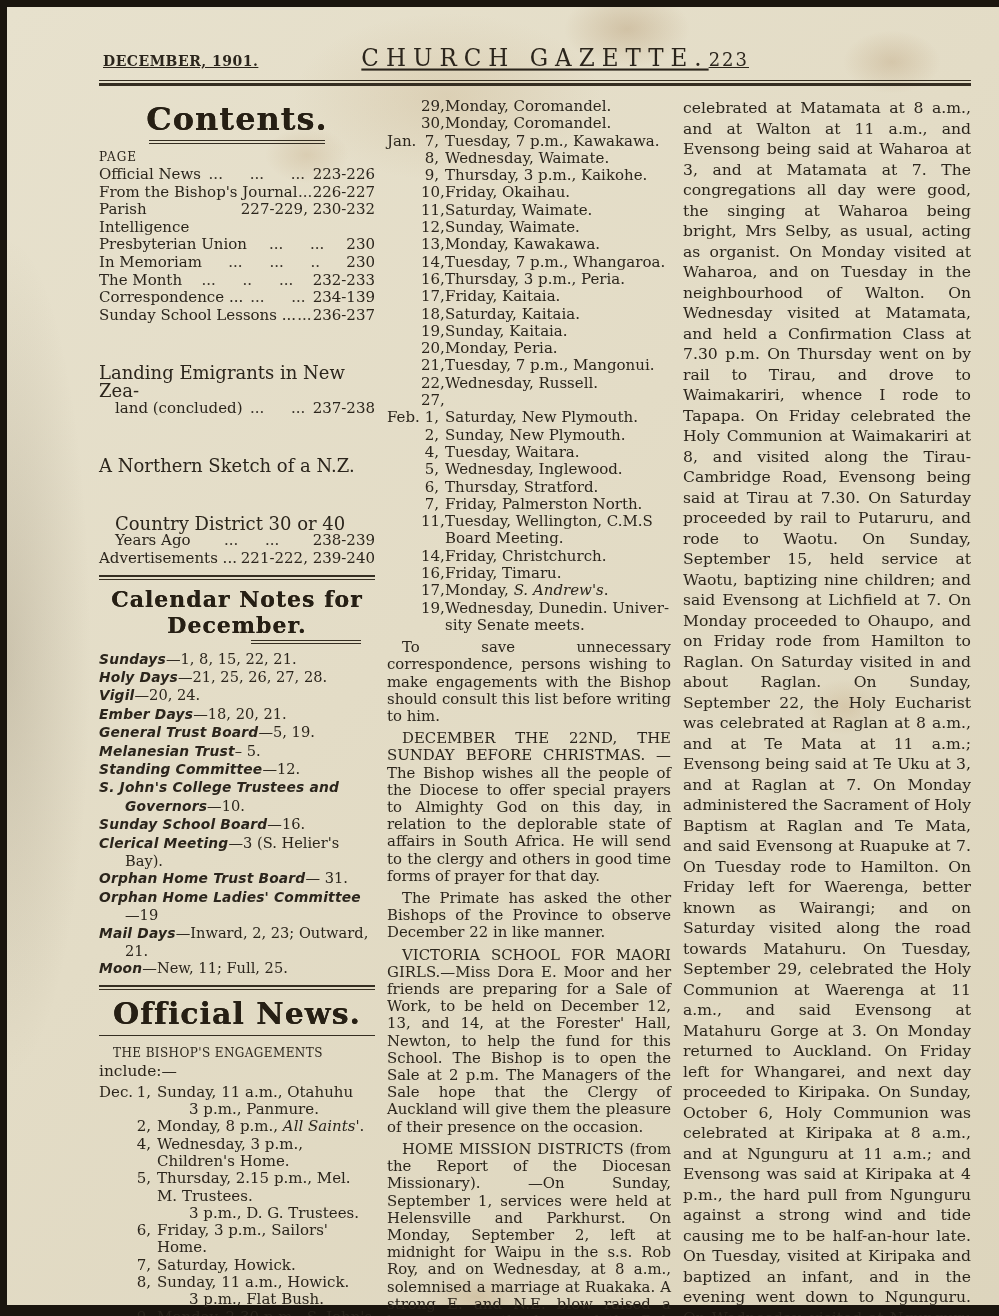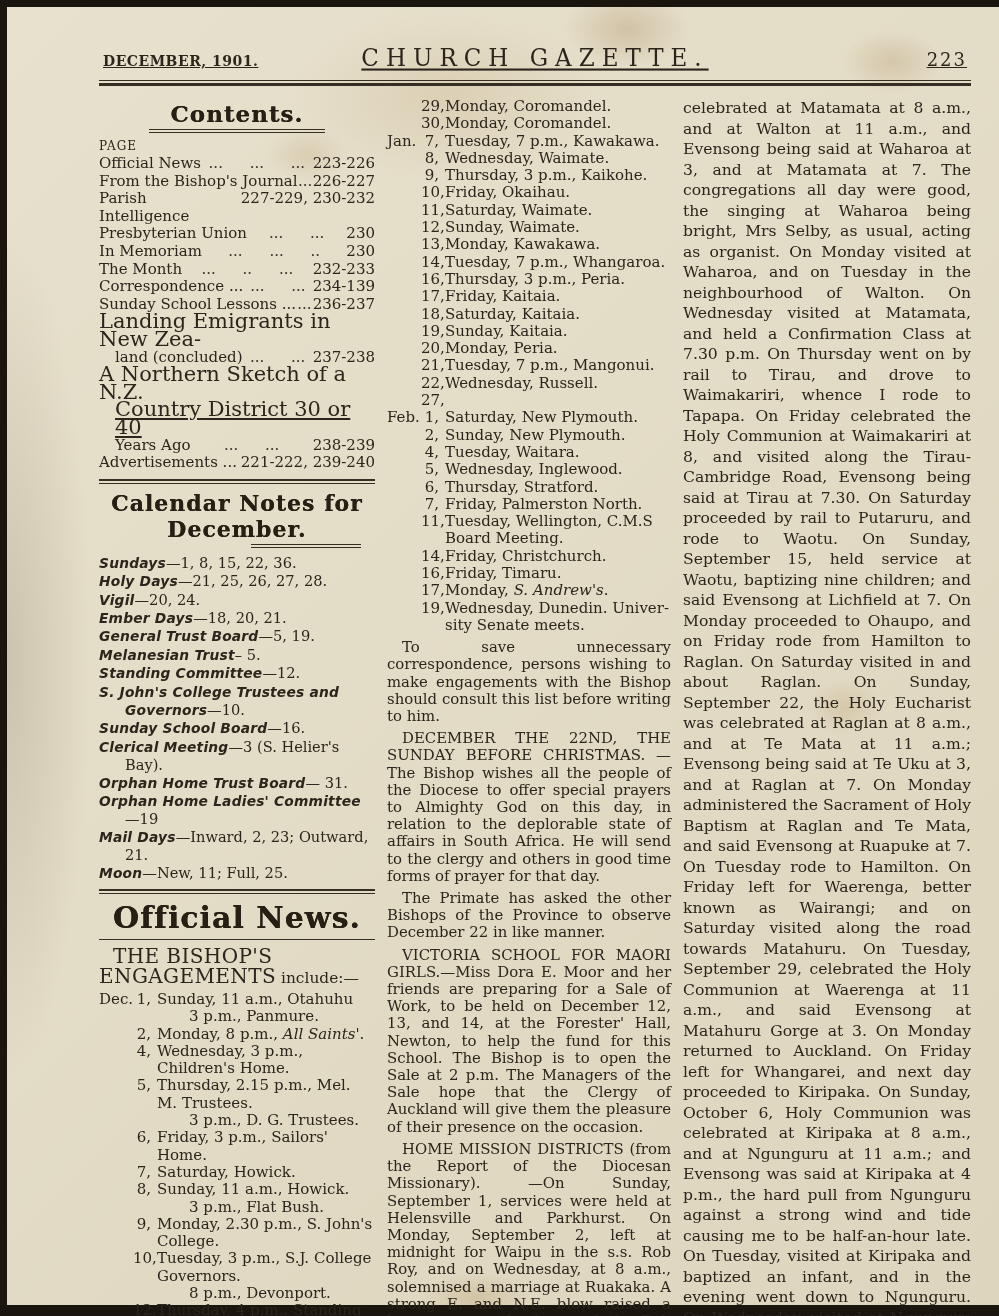--- a/index.html
+++ b/index.html
@@ -21,55 +21,55 @@
       radial-gradient(ellipse 80px 35px at 470px 1290px, rgba(160,120,65,.22), rgba(160,120,65,0) 70%),
       radial-gradient(ellipse 120px 600px at 0px 650px, rgba(90,75,50,.18), rgba(90,75,50,0) 70%),
       linear-gradient(135deg,#e7e1cd 0%, #e3dcc6 45%, #ddd5bd 100%);
   }
   #content { position:absolute; left:92px; top:38px; width:872px; }
 
   
   .hdr { display:grid; grid-template-columns:1fr auto 1fr; align-items:baseline; padding:0 4px;text-decoration:underline; }
   .hdr-date { font-size:14px; font-weight:bold; letter-spacing:.5px; }
   .hdr-title { font-size:23px; letter-spacing:7px; font-weight:500; transform:scaleY(1.05); }
-  .hdr-page { text-align:right; font-size:18px; letter-spacing:2px; }
+  .hdr-page { font-size:18px; letter-spacing:2px; }
   .rule-head { margin-top:9px; height:6px; border-top:1.5px solid #352e22; border-bottom:3px solid #352e22; }
 
   
   .cols { display:flex; margin-top:12px; align-items:flex-start; }
   .col1 { width:276px; }
   .col2 { width:284px; margin-left:12px; }
   .col3 { width:288px; margin-left:12px; }
 
   .rule-sec { height:5px; border-top:2.5px solid #352e22; border-bottom:1px solid #352e22; margin:7px 0 6px 0; }
 
   .fancy-head { text-align:center; font-weight:bold; letter-spacing:1px; color:#261f14;
                 text-shadow:0 0 .6px #261f14; }
-  .head-contents { font-size:23px; margin-top:2px; }
+  .head-contents { font-size:32px; margin-top:2px; }
   .head-calendar { font-size:22px; margin-top:3px; }
   .head-official { font-size:30px; margin-top:4px; }
   .head-ul { width:64%; margin:2px auto 6px auto; border-bottom:4px double #352e22; }
   .head-ul-thin { width:100%; margin:4px auto 7px auto; border-bottom:1.3px solid #352e22; }
 
   
   .page-label { text-align:left; font-size:12px; letter-spacing:1px; padding-right:4px; margin-bottom:2px; }
-  .c-line { font-size:21px; line-height:17.6px; }
-  .c-line.ind { padding-left:16px;text-decoration:underline; }
+  .c-line { font-size:18px; line-height:17.6px;margin-top:40px; }
+  .c-line.ind { padding-left:16px; }
   .c-row { display:flex; font-size:15px; line-height:17.6px; }
   .c-row.ind .c-label { padding-left:16px; }
   .c-dots { flex:1; text-align:center; overflow:hidden; white-space:nowrap; word-spacing:22px; color:#3a332a; }
   .c-pages { text-align:right; white-space:nowrap; }
 
   
   .cal-row { font-size:14.6px; line-height:17.4px; padding-left:26px; text-indent:-26px; }
   .cal-term { font-family:"DejaVu Sans","Liberation Sans",sans-serif; font-style:italic; font-weight:bold; font-size:13.8px; letter-spacing:.2px; }
 
   
   .intro { font-size:15.4px; line-height:18px; text-indent:14px; margin-bottom:4px; }
-  .intro .lead { font-size:20px; letter-spacing:.4px; }
+  .intro .lead { font-size:12px; letter-spacing:.4px; }
   .eng-row { display:flex; font-size:15px; line-height:17.3px; }
   .eng-m { width:34px; flex:none; }
   .eng-d { width:24px; flex:none; text-align:right; padding-right:6px; }
   .eng-t { flex:1; }
   .eng-t.cont { padding-left:32px; }
   .eng-t i { font-style:italic; }
 
   
   .par { font-size:14.9px; line-height:17.2px; text-align:justify; text-indent:15px; margin-top:5px; }
   .journal { font-size:15.6px; line-height:20.5px; text-align:justify; }
@@ -152,21 +152,21 @@
               <span class="c-dots"></span>
               <span class="c-pages">221-222, 239-240</span>
             </div>
           </div>
 
         <div class="rule-sec"></div>
 
         <div class="fancy-head head-calendar">Calendar Notes for December.</div>
         <div class="head-ul" style="width:40%; margin-left:auto; margin-right:14px;"></div>
         <div id="calendar-list">
-            <div class="cal-row"><span class="cal-term">Sundays</span><span class="cal-rest">—1, 8, 15, 22, 36.</span></div>
+            <div class="cal-row"><span class="cal-term">Sundays</span><span class="cal-rest">—1, 8, 15, 22, 21.</span></div>
             <div class="cal-row"><span class="cal-term">Holy Days</span><span class="cal-rest">—21, 25, 26, 27, 28.</span></div>
             <div class="cal-row"><span class="cal-term">Vigil</span><span class="cal-rest">—20, 24.</span></div>
             <div class="cal-row"><span class="cal-term">Ember Days</span><span class="cal-rest">—18, 20, 21.</span></div>
             <div class="cal-row"><span class="cal-term">General Trust Board</span><span class="cal-rest">—5, 19.</span></div>
             <div class="cal-row"><span class="cal-term">Melanesian Trust</span><span class="cal-rest">– 5.</span></div>
             <div class="cal-row"><span class="cal-term">Standing Committee</span><span class="cal-rest">—12.</span></div>
             <div class="cal-row"><span class="cal-term">S. John's College Trustees and Governors</span><span class="cal-rest">—10.</span></div>
             <div class="cal-row"><span class="cal-term">Sunday School Board</span><span class="cal-rest">—16.</span></div>
             <div class="cal-row"><span class="cal-term">Clerical Meeting</span><span class="cal-rest">—3 (S. Helier's Bay).</span></div>
             <div class="cal-row"><span class="cal-term">Orphan Home Trust Board</span><span class="cal-rest">— 31.</span></div>

